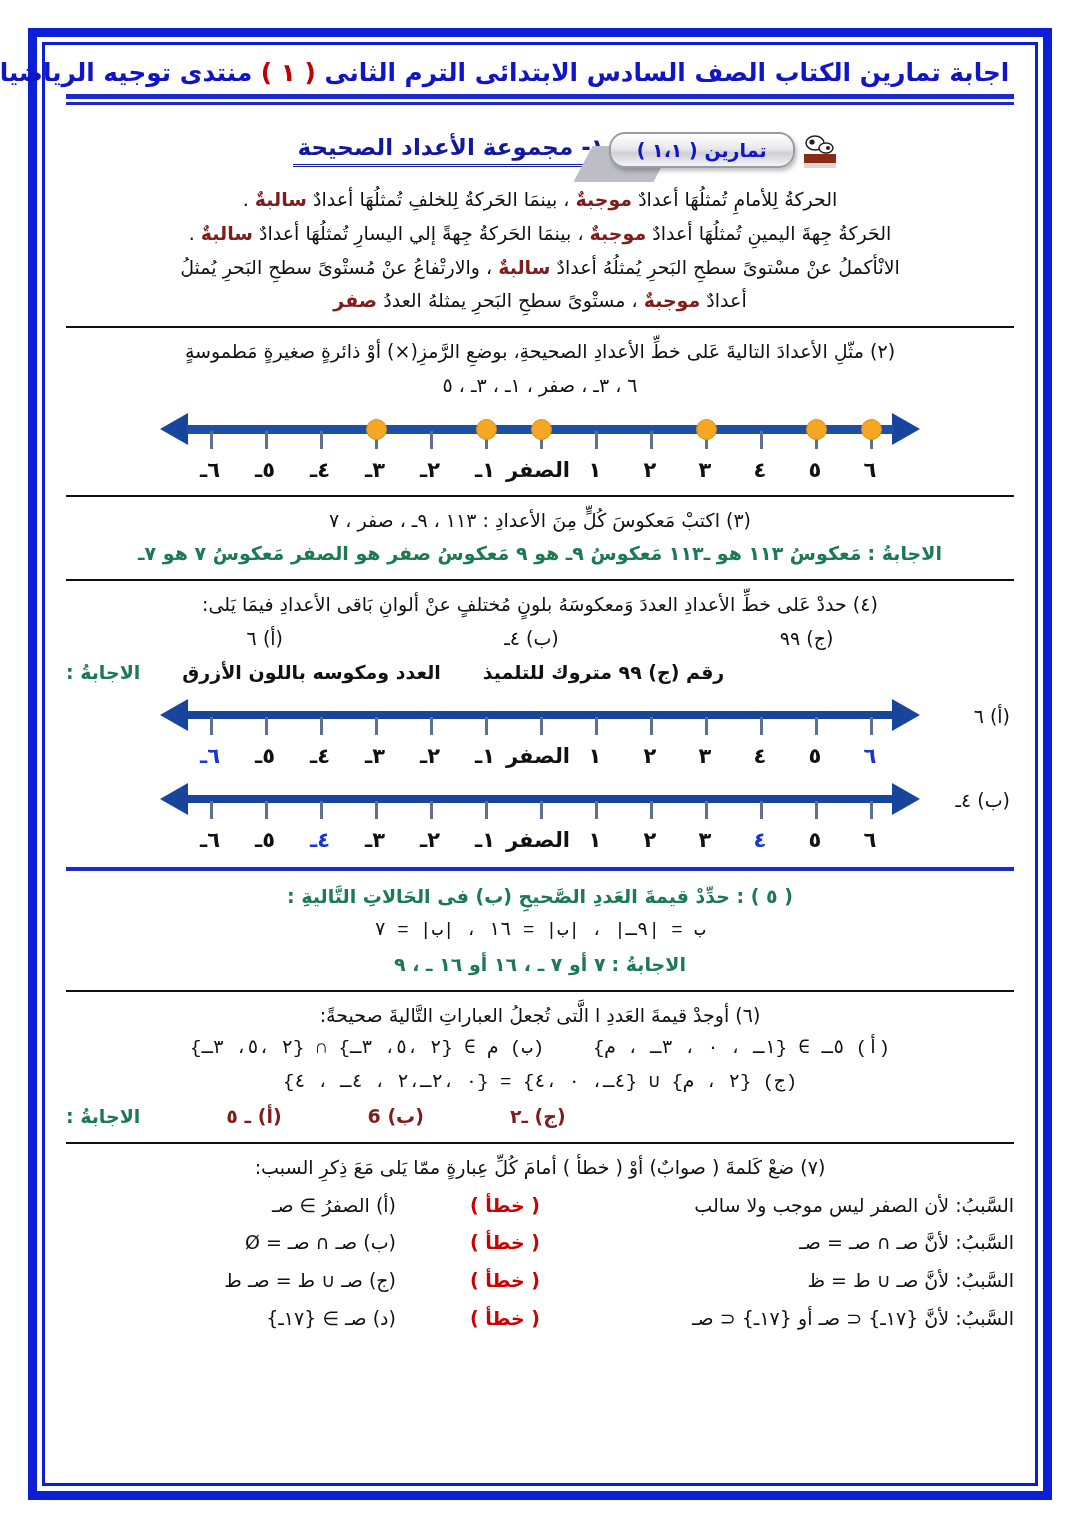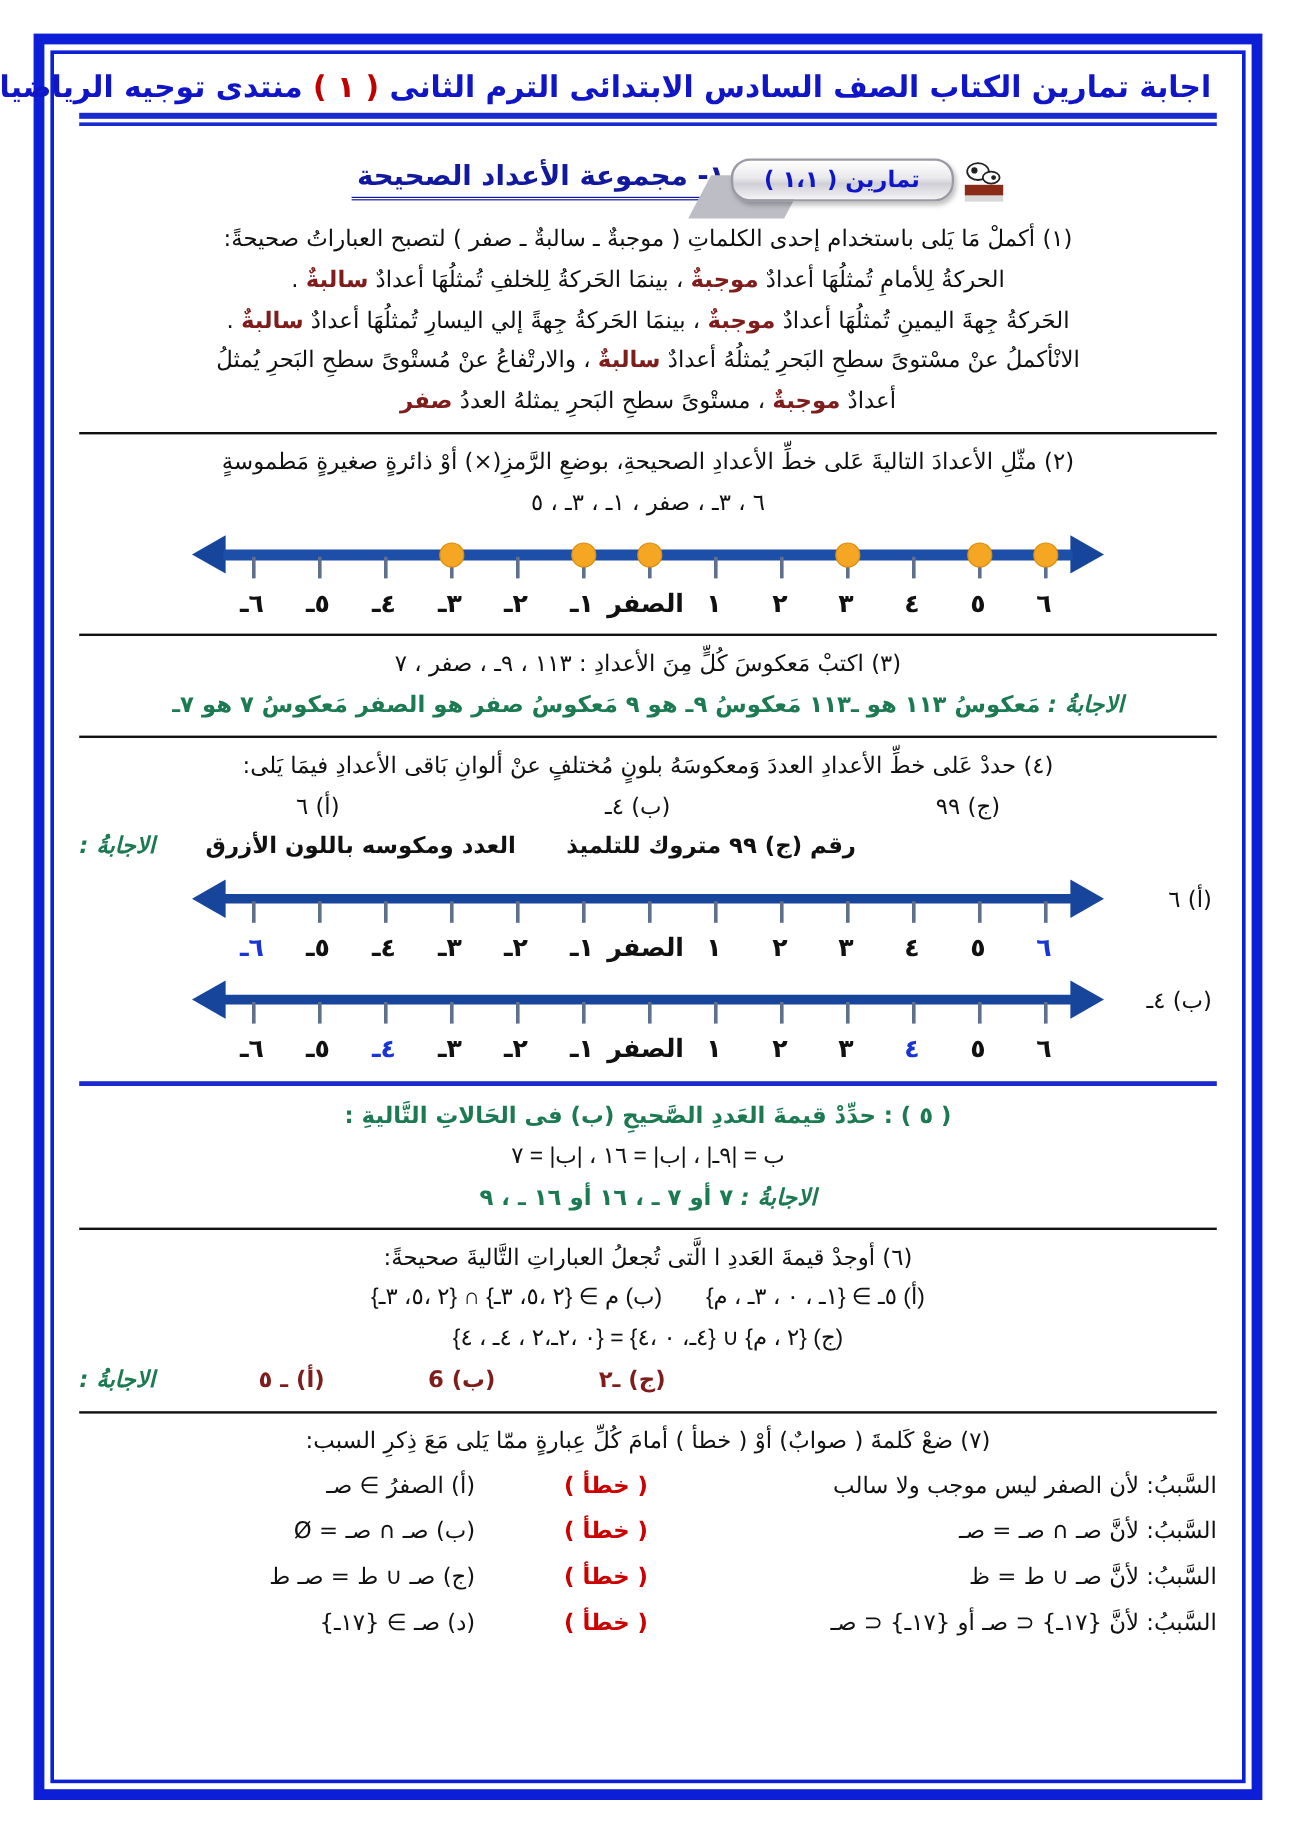--- a/index.html
+++ b/index.html
@@ -63,21 +63,21 @@
     background:#bdbdc6;transform:skewX(-28deg);z-index:1;
   }
   .stamp{
     width:38px;height:40px;margin-right:-12px;margin-left:6px;
     position:relative;z-index:3;
   }
   
   .q{font-size:19px;color:#111;line-height:1.62;text-align:right;}
   .q .bld{font-weight:bold;}
   .ans-blue{color:#7f1d1d;font-weight:bold;}
-  .ans-label{color:#1b7a52;font-weight:bold;font-style:italic;}
+  .ans-label{color:#1b7a52;font-weight:bold;}
   .ans-green-line{color:#1b7a52;font-weight:bold;}
   .red{color:#cc0000;font-weight:bold;}
   .center{text-align:center;}
   .hr-blk{border:none;border-top:2px solid #111;margin:10px 0 8px;}
   .hr-blue{border:none;border-top:4px solid #1a2ad0;margin:12px 0 10px;}
   .blk{margin:3px 0;}
   
   .nl{position:relative;height:78px;margin:6px auto 0;width:760px;}
   .nl-axis{
     position:absolute;left:26px;right:26px;top:18px;height:8px;
@@ -100,21 +100,21 @@
     transform:translateX(50%);white-space:nowrap;
   }
   .nl-lab.hi{color:#1a35d6;}
   .tf-row{
     display:flex;flex-direction:row-reverse;align-items:baseline;
     font-size:19px;margin:7px 0;
   }
   .tf-stmt{width:330px;text-align:right;padding-right:26px;}
   .tf-mark{width:118px;text-align:right;}
   .tf-reason{flex:1;text-align:right;}
-  .mono-math{font-family:Liberation Sans, sans-serif;}
+  .mono-math{font-family:Liberation Mono, monospace;}
 </style>
 </head>
 <body>
 
 <div class="page">
   <div class="frame-outer"></div>
   <div class="frame-inner"></div>
 
   <div class="content">
 
@@ -139,21 +139,20 @@
             <ellipse cx="25" cy="18" rx="7" ry="5" fill="#ffffff" stroke="#222" stroke-width="1.5"></ellipse>
             <circle cx="27" cy="18" r="2" fill="#222"></circle>
           </svg>
         </span>
         <span class="badge-shadow"></span>
         <span class="badge">تمارين ( ١،١ )</span>
       </div>
     </div>
 
     <div class="q">
-      <div class="blk center">(١) أكملْ مَا يَلى باستخدام إحدى الكلماتِ ( موجبةٌ ـ سالبةٌ ـ صفر ) لتصبح العباراتُ صحيحةً:</div>
       <div class="blk center">
         <span>الحركةُ  لِلأمامِ تُمثلُهَا أعدادٌ</span>
         <span class="ans-blue">موجبةٌ</span>
         <span>، بينمَا الحَركةُ لِلخلفِ تُمثلُهَا أعدادٌ</span>
         <span class="ans-blue">سالبةٌ</span>
         <span>.</span>
       </div>
       <div class="blk center">
         <span>الحَركةُ جِهةَ اليمينِ تُمثلُهَا أعدادٌ</span>
         <span class="ans-blue">موجبةٌ</span>

